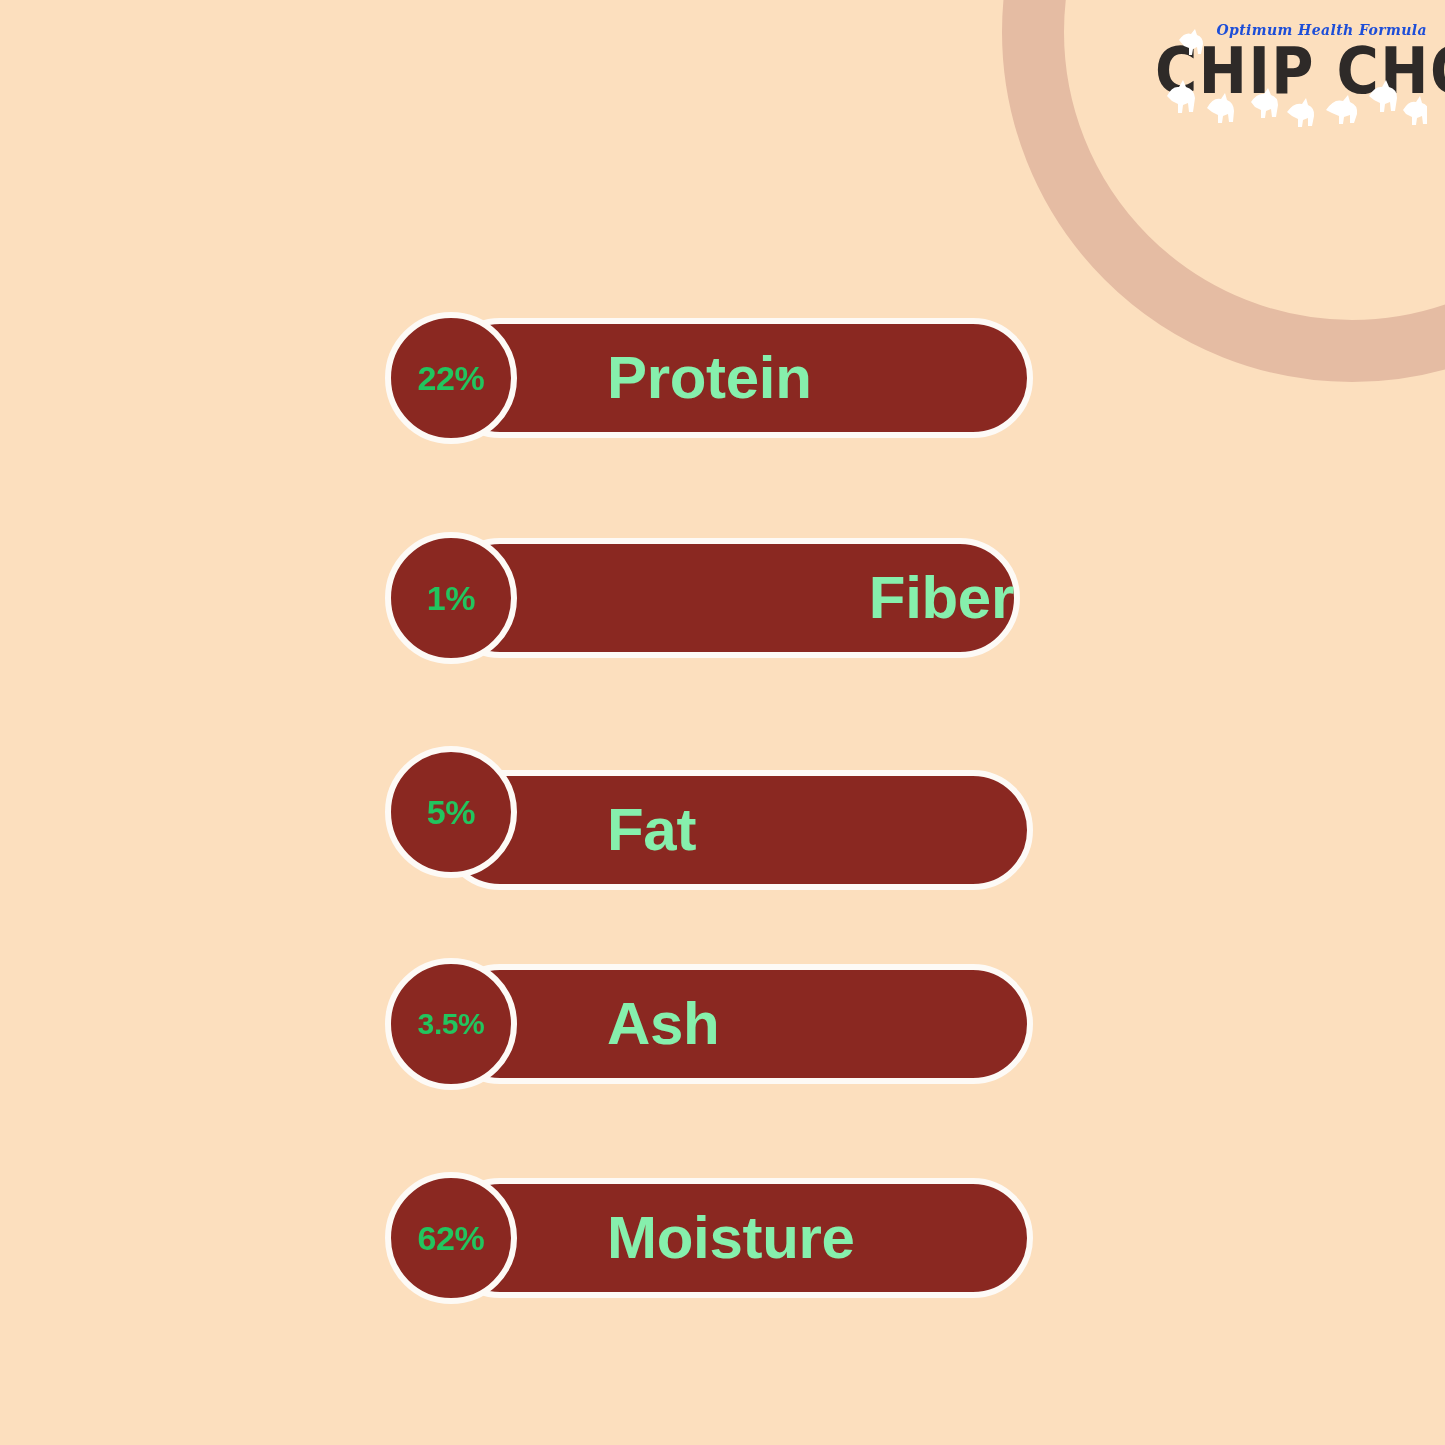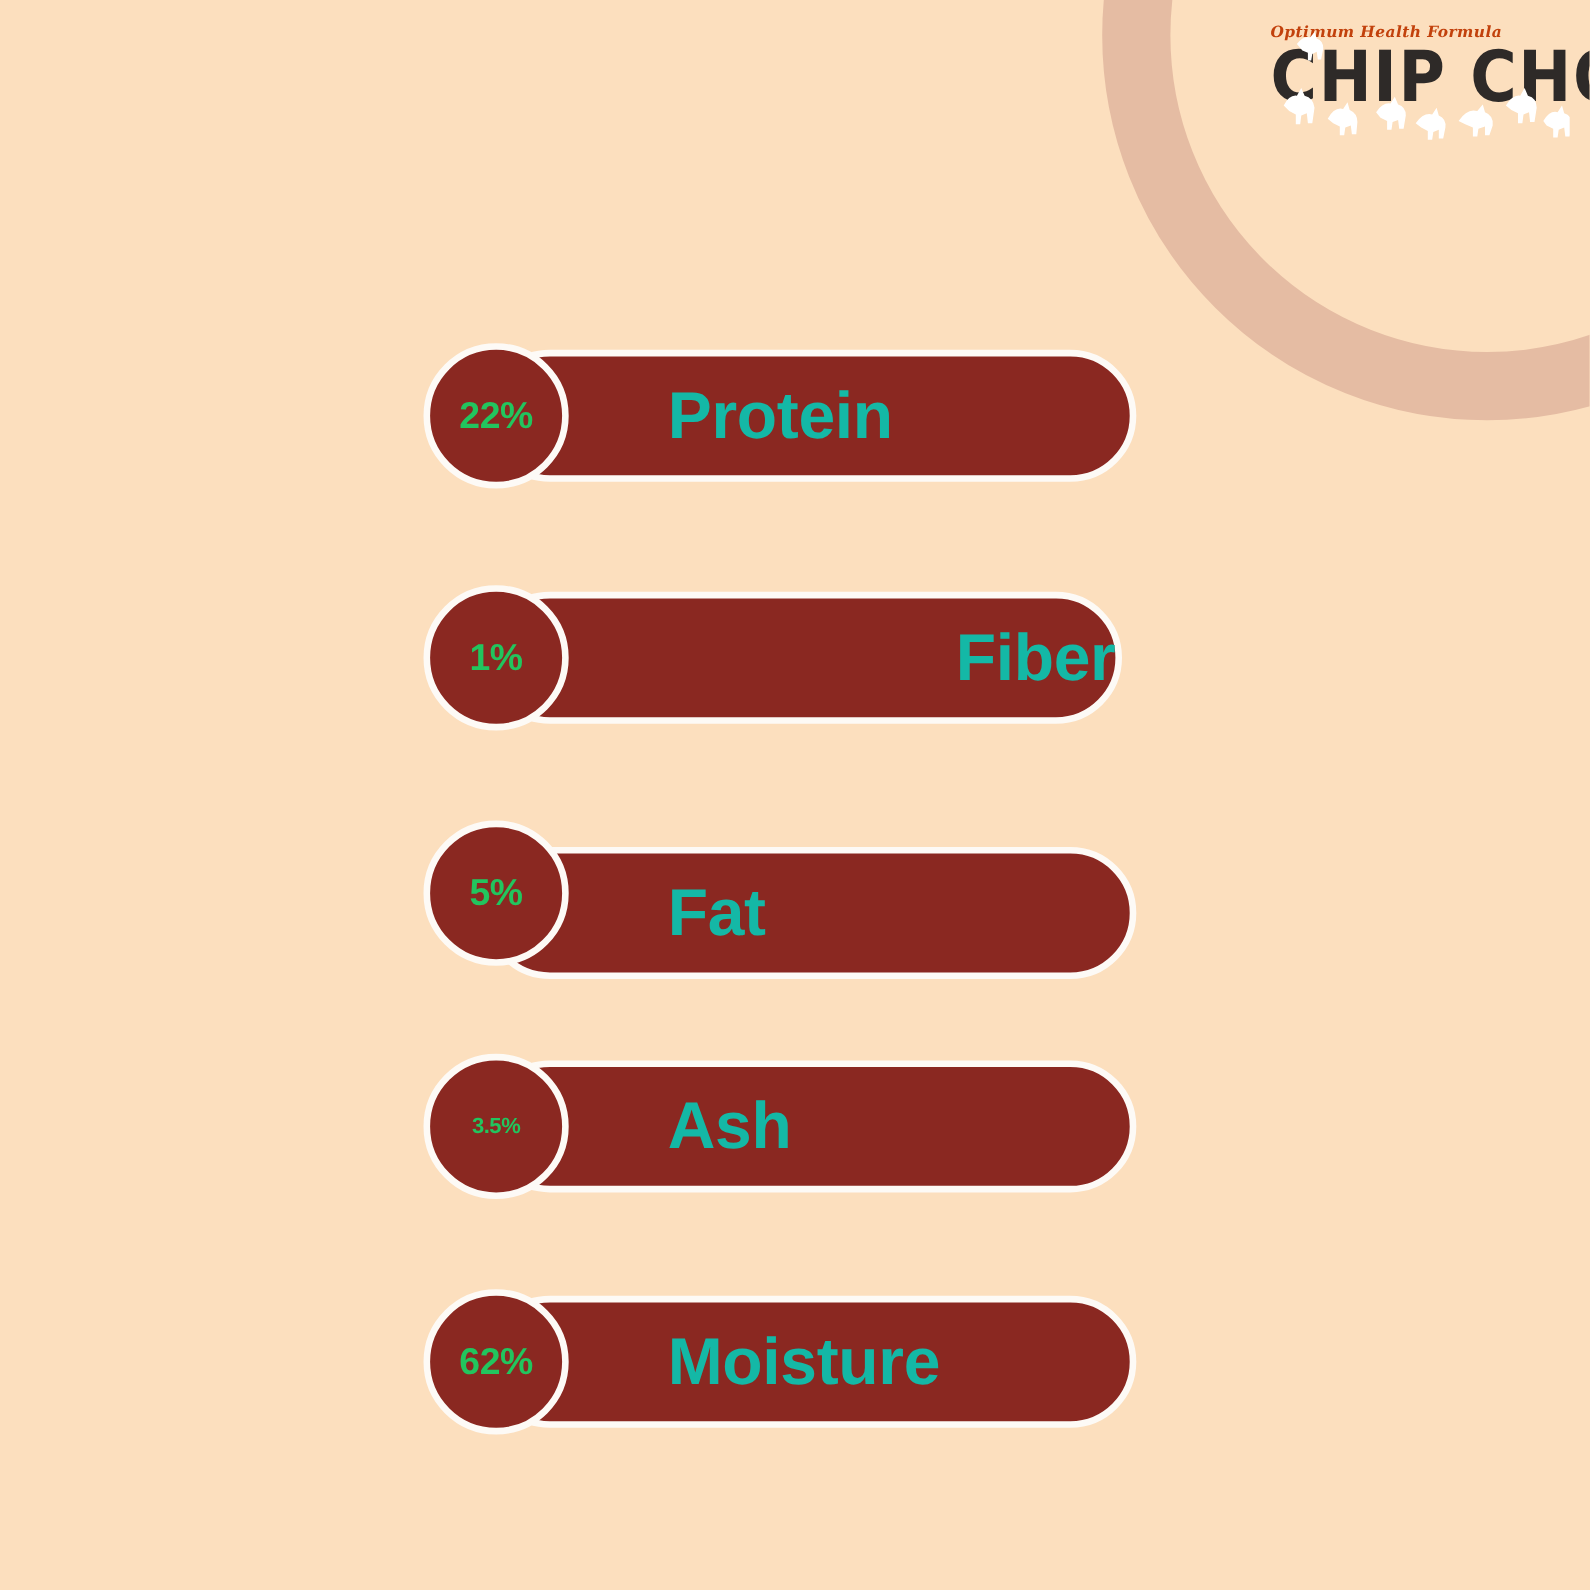--- a/index.html
+++ b/index.html
@@ -54,27 +54,27 @@
     left: 1155px;
     top: 22px;
     width: 272px;
     height: 120px;
   }
   .logo-tagline {
     position: absolute;
     left: 0;
     top: 0;
     width: 272px;
-    text-align: left;
+    text-align: right;
     font-family: "DejaVu Serif", serif;
     font-style: italic;
     font-weight: 700;
     font-size: 14px;
     letter-spacing: 0.4px;
-    color: #c2410c;
+    color: #1d4ed8;
     white-space: nowrap;
   }
   .logo-wordmark {
     position: absolute;
     left: 0;
     top: 16px;
     width: 272px;
     text-align: center;
     font-family: "DejaVu Sans Condensed", "DejaVu Sans", sans-serif;
     font-weight: 700;
@@ -113,21 +113,21 @@
     height: 120px;
     border-radius: 60px;
     background: #8a2821;
     border: 6px solid #fdfaf6;
     box-sizing: border-box;
     display: flex;
     align-items: center;
   }
   .pill-label {
     margin-left: 161px;
-    color: #14b8a6;
+    color: #86efac;
     font-size: 60px;
     font-weight: 700;
     letter-spacing: -0.3px;
     white-space: nowrap;
     line-height: 1;
   }
   .badge {
     position: absolute;
     left: 0;
     top: 0;
@@ -143,21 +143,21 @@
     z-index: 3;
   }
   .badge-value {
     color: #22c55e;
     font-size: 34px;
     font-weight: 700;
     letter-spacing: -0.4px;
     line-height: 1;
     white-space: nowrap;
   }
-  .badge.narrow .badge-value { font-size: 20px; text-align: right; }
+  .badge.narrow .badge-value { font-size: 30px; text-align: right; }
 </style>
 </head>
 <body>
 
 <div class="canvas">
 
   <div class="corner-arc"></div>
 
 
   <div class="logo">

